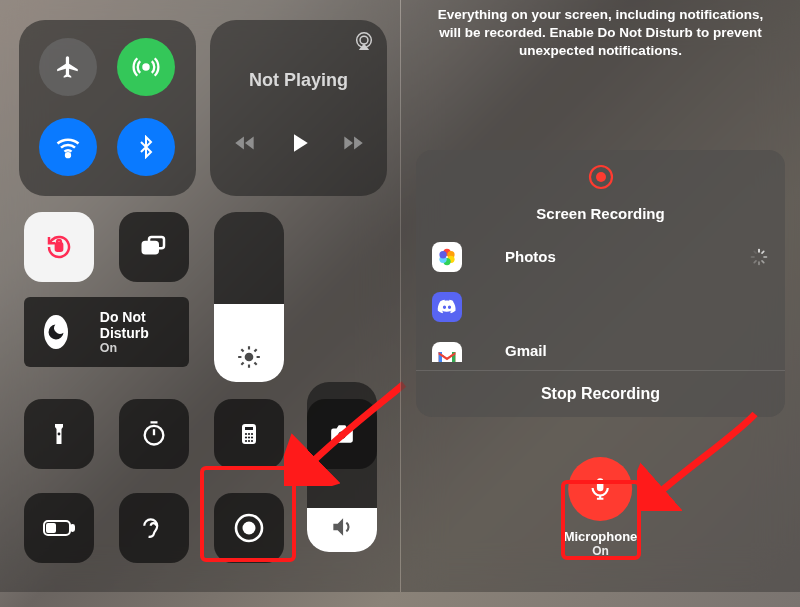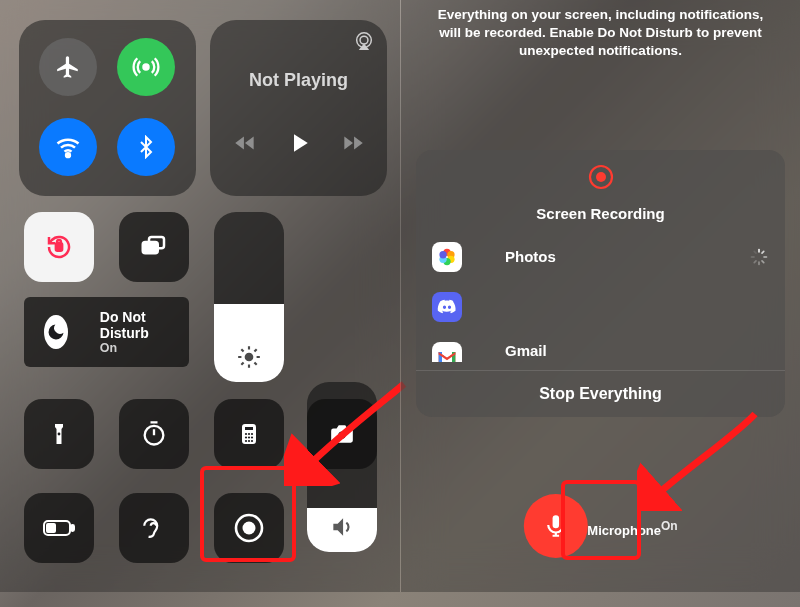--- a/index.html
+++ b/index.html
@@ -27,21 +27,21 @@
   .annot-box{position:absolute;border:4px solid #ff1a1a;border-radius:6px;pointer-events:none;}
   
   .sheet{position:absolute;left:15px;right:15px;top:150px;border-radius:16px;background:rgba(80,78,76,0.68);padding:14px 0 0 0;}
   .sheet-title{color:#fff;font-size:15px;text-align:center;margin-top:15px;margin-bottom:10px;}
   .rec-icon{display:flex;justify-content:center;}
   .dest-row{display:flex;align-items:center;padding:10px 16px;color:#fff;font-size:15px;gap:31px;}
   .dest-row .icn{width:30px;height:30px;border-radius:8px;display:flex;align-items:center;justify-content:center;margin-right:12px;flex:0 0 auto;}
   .dest-row .lbl{flex:1 1 auto;line-height:1.15;}
   .dest-row .sub{color:#d2d2d2;font-size:12px;}
   .stop-bar{margin:8px 0 0 0;padding:14px 0;text-align:center;color:#fff;font-size:16px;border-top:1px solid rgba(255,255,255,0.12);}
-  .mic{position:absolute;left:50%;transform:translateX(-50%);bottom:34px;display:flex;flex-direction:row;align-items:center;}
+  .mic{position:absolute;left:50%;transform:translateX(-50%);bottom:34px;display:flex;flex-direction:column;align-items:center;}
   .mic-btn{width:64px;height:64px;border-radius:50%;background:#ff3b30;display:flex;align-items:center;justify-content:center;}
   .mic-lbl{color:#fff;font-size:13px;margin-top:8px;text-align:center;}
   .mic-sub{color:#eaeaea;font-size:12px;text-align:center;}
   .hdr{position:absolute;top:6px;left:0;right:0;padding:0 28px;color:#fff;font-size:13.5px;line-height:1.35;text-align:center;}
 </style>
 </head>
 <body>
 
 <div class="canvas">
 
@@ -304,21 +304,21 @@
               <path d="M2 3h4v12H2z" fill="#4285f4"></path>
               <path d="M18 3h4v12h-4z" fill="#34a853"></path>
               <path d="M2 3l10 7L22 3v3l-10 7L2 6z" fill="#ea4335"></path>
             </svg>
         </span>
         <div class="lbl">
             <div>Gmail</div>
           </div>
       </div>
 
-      <div class="stop-bar">Stop Everything</div>
+      <div class="stop-bar">Stop Recording</div>
     </div>
 
     <div class="mic">
       <div class="mic-btn">
         <span class="ic">
             <svg width="26" height="30" viewBox="0 0 24 24" fill="#fff">
               <path d="M12 14a3 3 0 0 0 3-3V5a3 3 0 0 0-6 0v6a3 3 0 0 0 3 3z"></path>
               <path d="M19 11a7 7 0 0 1-14 0" fill="none" stroke="#fff" stroke-width="2"></path>
               <path d="M12 18v3M9 21h6" stroke="#fff" stroke-width="2"></path>
             </svg>

